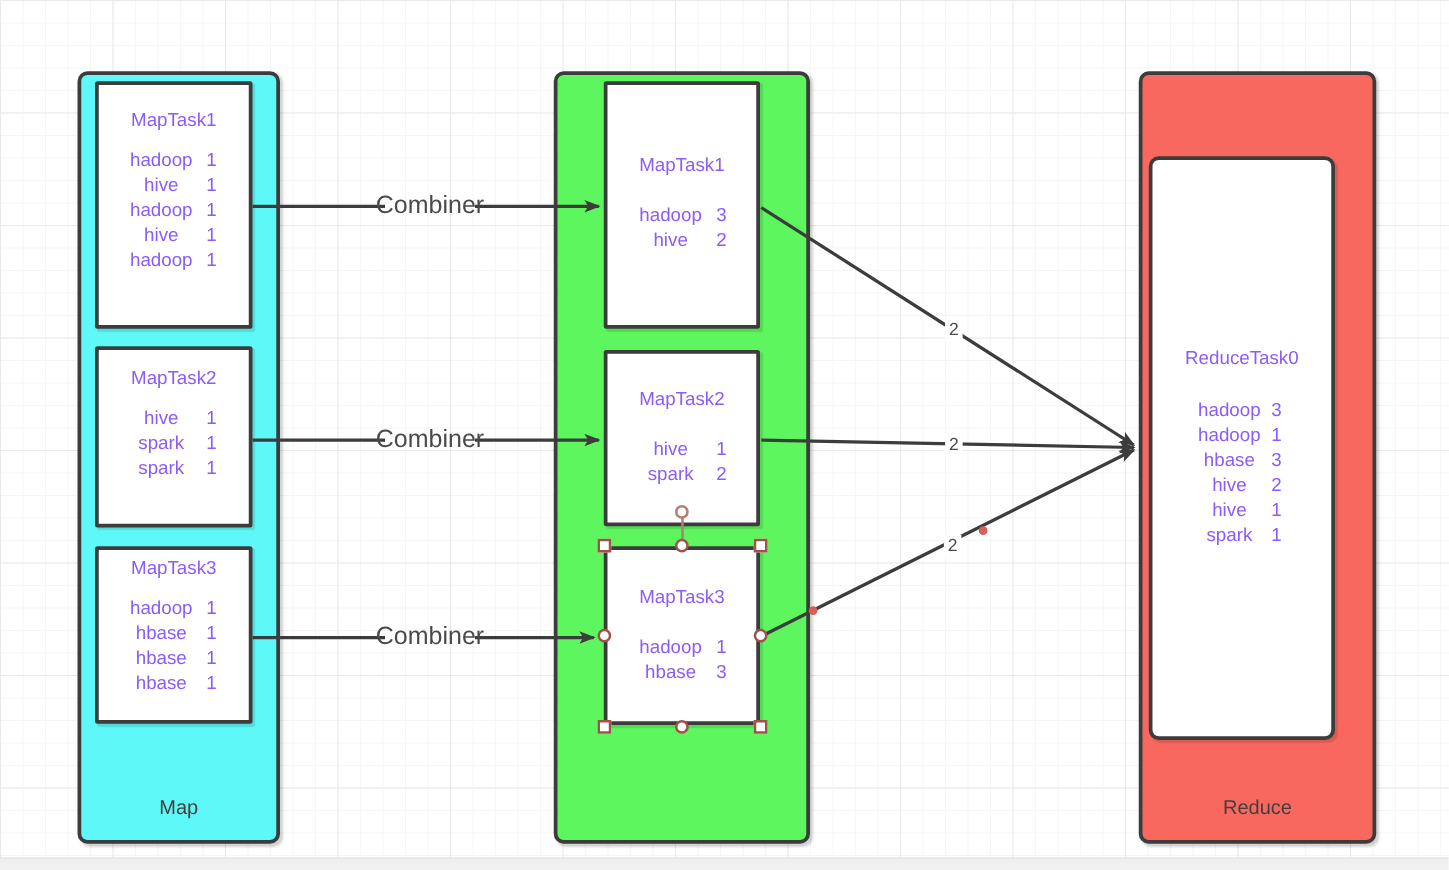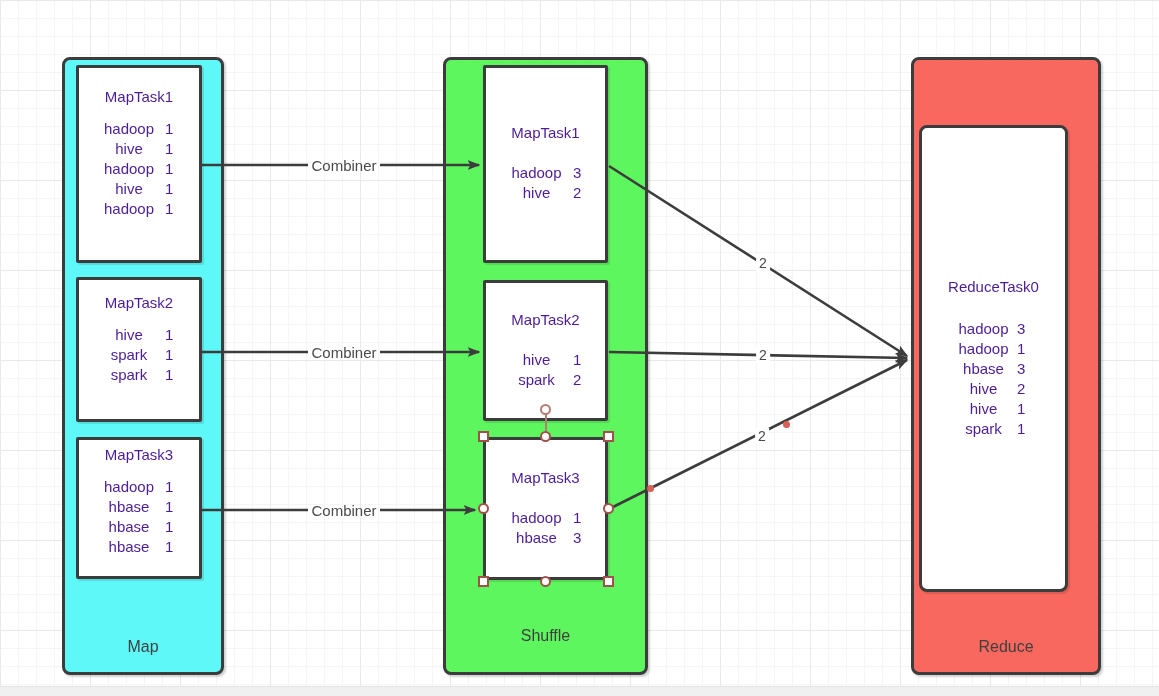--- a/index.html
+++ b/index.html
@@ -17,40 +17,40 @@
   .container{
     position:absolute;box-sizing:border-box;
     border:3px solid #3c3c3c;border-radius:8px;
     box-shadow:2px 2px 2px rgba(0,0,0,0.18);
     z-index:1;
   }
   .task-box{
     position:absolute;box-sizing:border-box;background:#ffffff;
     border:3px solid #3c3c3c;border-radius:2px;
     box-shadow:2px 2px 1px rgba(0,0,0,0.12);
-    color:#4c1d95;font-size:15px;
+    color:#8b5cf6;font-size:15px;
   }
   .task-box.centered{display:flex;flex-direction:column;justify-content:center;}
   .task-title{text-align:center;line-height:18px;}
   .entries{margin-top:14px;}
   .centered .entries{margin-top:22px;}
   .entry{display:flex;align-items:flex-start;height:20px;}
   .entry .w{flex:1;text-align:center;}
   .entry .c{width:14px;text-align:left;}
   .pad-map .entry{padding:0 20px 0 14px;}
   .pad-shuffle .entry{padding:0 18px 0 14px;}
   .pad-reduce .entry{padding:0 34px 0 28px;}
   .container-label{
     position:absolute;left:0;right:0;text-align:center;
     color:#3f3f3f;font-size:16px;z-index:1;
   }
   #arrow-layer{position:absolute;left:0;top:0;z-index:2;pointer-events:none;}
   .edge-label{
     position:absolute;z-index:3;transform:translate(-50%,-50%);
-    color:#4a4a4a;font-size:15px;white-space:nowrap;
+    color:#4a4a4a;font-size:20px;white-space:nowrap;
   }
   .edge-label.count{background:#ffffff;padding:0 3px;font-size:14px;}
   .handle{position:absolute;z-index:4;box-sizing:border-box;background:#ffffff;border:2px solid #a0524a;}
   .handle.square{width:11px;height:11px;}
   .handle.circle{width:11px;height:11px;border-radius:50%;}
   .rotation-stem{position:absolute;z-index:4;width:2px;background:#b47d74;}
   .waypoint-dot{position:absolute;z-index:4;width:7px;height:7px;border-radius:50%;background:#d75f55;}
   #hscrollbar{
     position:absolute;left:0;bottom:0;width:1159px;height:9px;
     background:#f0f0f0;border-top:1px solid #e3e3e3;z-index:5;
@@ -161,21 +161,20 @@
         <div class="entry">
             <span class="w">hadoop</span>
             <span class="c">1</span>
           </div>
         <div class="entry">
             <span class="w">hbase</span>
             <span class="c">3</span>
           </div>
       </div>
     </div>
-    <div class="container-label" style="bottom:27px;">Shuffle</div>
   </div>
 
   <div class="container" style="left: 911px; top: 57px; width: 190px; height: 618px; background-color: rgb(249, 104, 95);">
     <div class="task-box pad-reduce centered" style="left:5px;top:65px;width:149px;height:467px;border-radius:8px;">
       <div class="task-title">ReduceTask0</div>
       <div class="entries" style="margin-top:24px;">
         <div class="entry">
             <span class="w">hadoop</span>
             <span class="c">3</span>
           </div>

